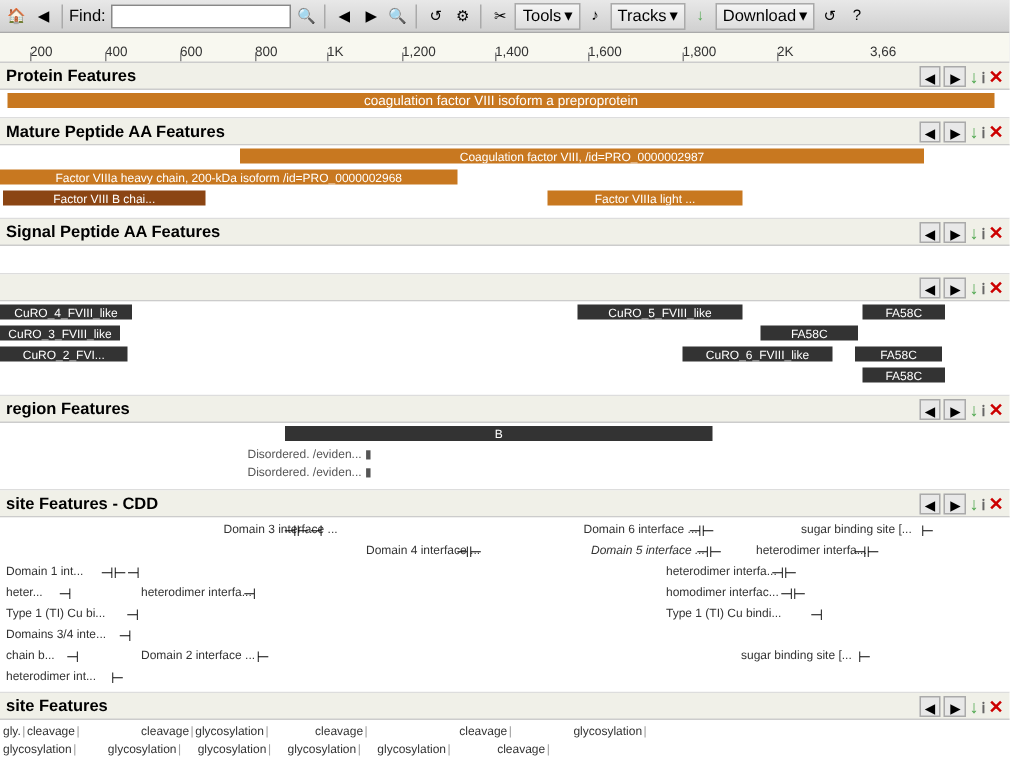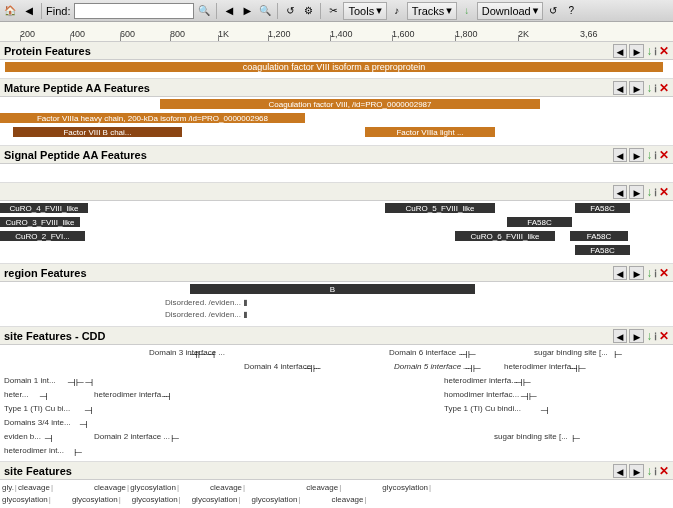--- a/index.html
+++ b/index.html
@@ -152,29 +152,29 @@
       <div class="section-controls">
         <button class="nav-btn">◀</button>
         <button class="nav-btn">▶</button>
         <span class="green-arrow">↓</span>
         <span class="info-icon">ℹ</span>
         <span class="close-icon">✕</span>
       </div>
     </div>
     <div class="track-area" style="position:relative;height:48px;">
 
-      <div class="feat-bar bar-orange" style="left:160px;width:380px;top:2px;font-size:8px;">
+      <div class="feat-bar bar-orange" style="left:160px;width:456px;top:2px;font-size:8px;">
         Coagulation factor VIII, /id=PRO_0000002987
       </div>
 
       <div class="feat-bar bar-orange" style="left:0px;width:305px;top:16px;font-size:8px;">
         Factor VIIIa heavy chain, 200-kDa isoform /id=PRO_0000002968
       </div>
 
-      <div class="feat-bar bar-brown" style="left:13px;width:169px;top:30px;font-size:8px;">
+      <div class="feat-bar bar-brown" style="left:2px;width:135px;top:30px;font-size:8px;">
         Factor VIII B chai...
       </div>
       <div class="feat-bar bar-orange" style="left:365px;width:130px;top:30px;font-size:8px;">
         Factor VIIIa light ...
       </div>
     </div>
   </div>
 
   <div class="section">
     <div class="section-header">
@@ -283,21 +283,21 @@
           <span style="position:absolute;left:0px;font-size:8px;color:#333;">Type 1 (TI) Cu bi...</span>
           <span style="position:absolute;left:80px;font-size:10px;">⊣</span>
           <span style="position:absolute;left:440px;font-size:8px;color:#333;">Type 1 (TI) Cu bindi...</span>
           <span style="position:absolute;left:536px;font-size:10px;">⊣</span>
         </div>
         <div class="track-row" style="height:13px;position:relative;">
           <span style="position:absolute;left:0px;font-size:8px;color:#333;">Domains 3/4 inte...</span>
           <span style="position:absolute;left:75px;font-size:10px;">⊣</span>
         </div>
         <div class="track-row" style="height:13px;position:relative;">
-          <span style="position:absolute;left:0px;font-size:8px;color:#333;">eviden b...</span>
+          <span style="position:absolute;left:0px;font-size:8px;color:#333;">chain b...</span>
           <span style="position:absolute;left:40px;font-size:10px;">⊣</span>
           <span style="position:absolute;left:90px;font-size:8px;color:#333;">Domain 2 interface ...</span>
           <span style="position:absolute;left:167px;font-size:10px;">⊢</span>
           <span style="position:absolute;left:490px;font-size:8px;color:#333;">sugar binding site [...</span>
           <span style="position:absolute;left:568px;font-size:10px;">⊢</span>
         </div>
         <div class="track-row" style="height:13px;position:relative;">
           <span style="position:absolute;left:0px;font-size:8px;color:#333;">heterodimer int...</span>
           <span style="position:absolute;left:70px;font-size:10px;">⊢</span>
         </div>

